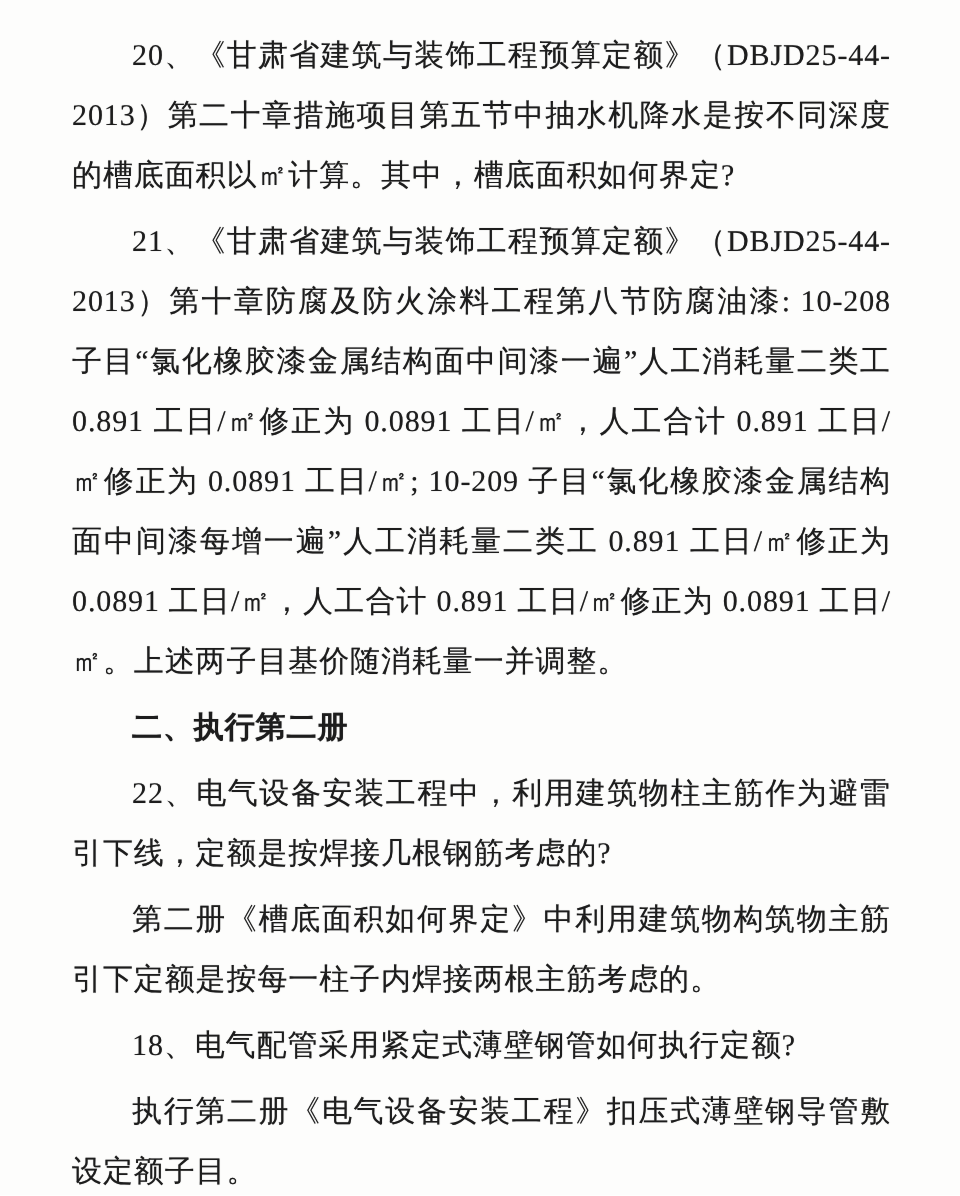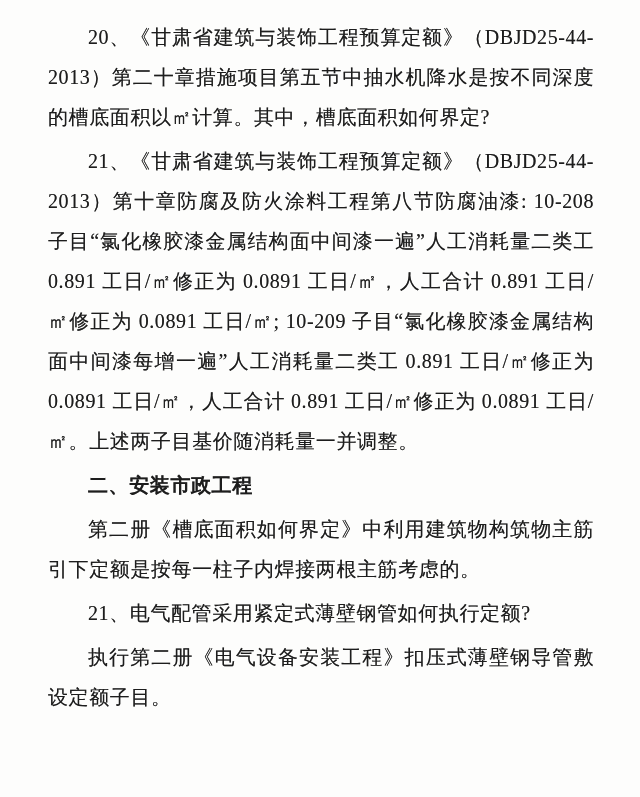--- a/index.html
+++ b/index.html
@@ -31,17 +31,18 @@
   .heading {
     font-weight: bold;
   }
 </style>
 </head>
 <body>
 
 <div class="page">
   <p>20、《甘肃省建筑与装饰工程预算定额》（DBJD25-44-2013）第二十章措施项目第五节中抽水机降水是按不同深度的槽底面积以㎡计算。其中，槽底面积如何界定?</p>
   <p>21、《甘肃省建筑与装饰工程预算定额》（DBJD25-44-2013）第十章防腐及防火涂料工程第八节防腐油漆: 10-208 子目“氯化橡胶漆金属结构面中间漆一遍”人工消耗量二类工 0.891 工日/㎡修正为 0.0891 工日/㎡，人工合计 0.891 工日/㎡修正为 0.0891 工日/㎡; 10-209 子目“氯化橡胶漆金属结构面中间漆每增一遍”人工消耗量二类工 0.891 工日/㎡修正为 0.0891 工日/㎡，人工合计 0.891 工日/㎡修正为 0.0891 工日/㎡。上述两子目基价随消耗量一并调整。</p>
-  <p class="heading">二、安装市政工程</p>
+  <p class="heading">二、执行第二册</p>
+  <p>22、电气设备安装工程中，利用建筑物柱主筋作为避雷引下线，定额是按焊接几根钢筋考虑的?</p>
   <p>第二册《槽底面积如何界定》中利用建筑物构筑物主筋引下定额是按每一柱子内焊接两根主筋考虑的。</p>
-  <p>21、电气配管采用紧定式薄壁钢管如何执行定额?</p>
+  <p>18、电气配管采用紧定式薄壁钢管如何执行定额?</p>
   <p>执行第二册《电气设备安装工程》扣压式薄壁钢导管敷设定额子目。</p>
 </div>
 
 </body></html>

